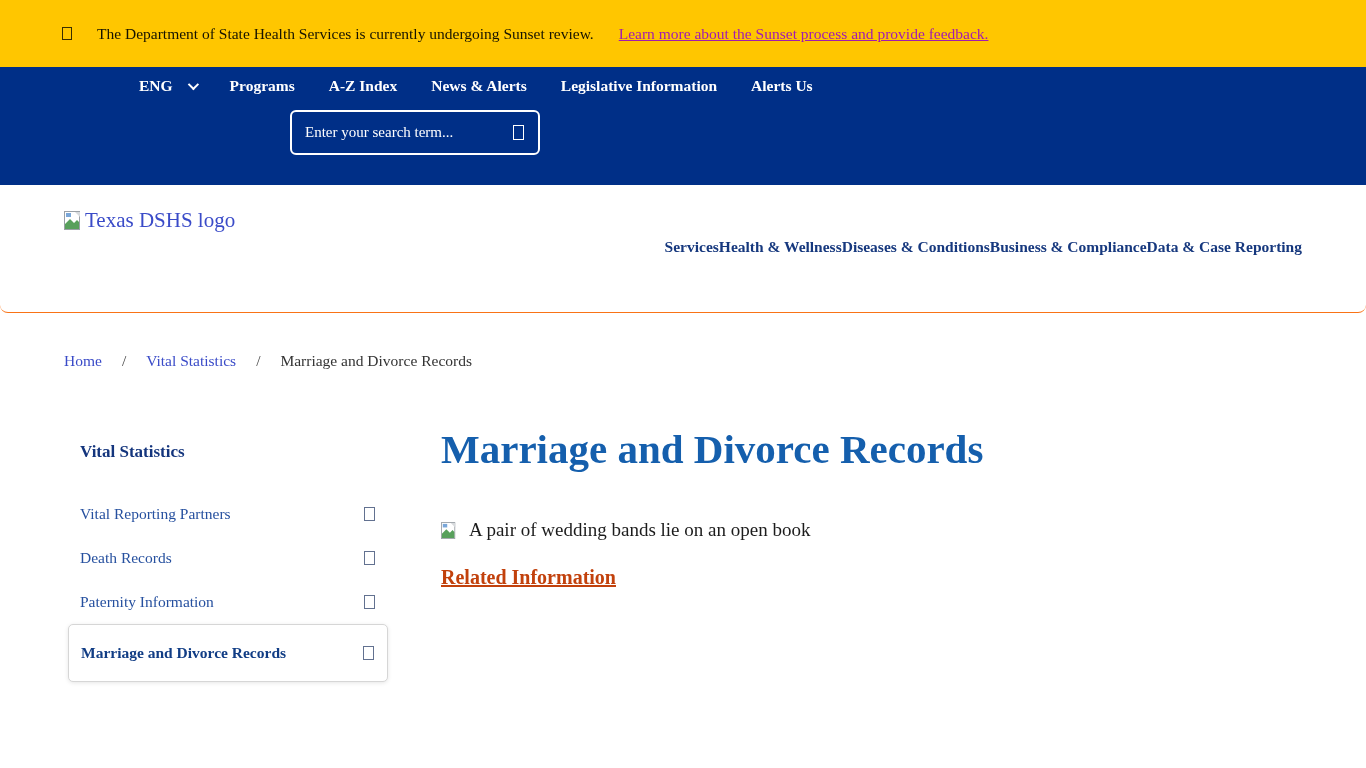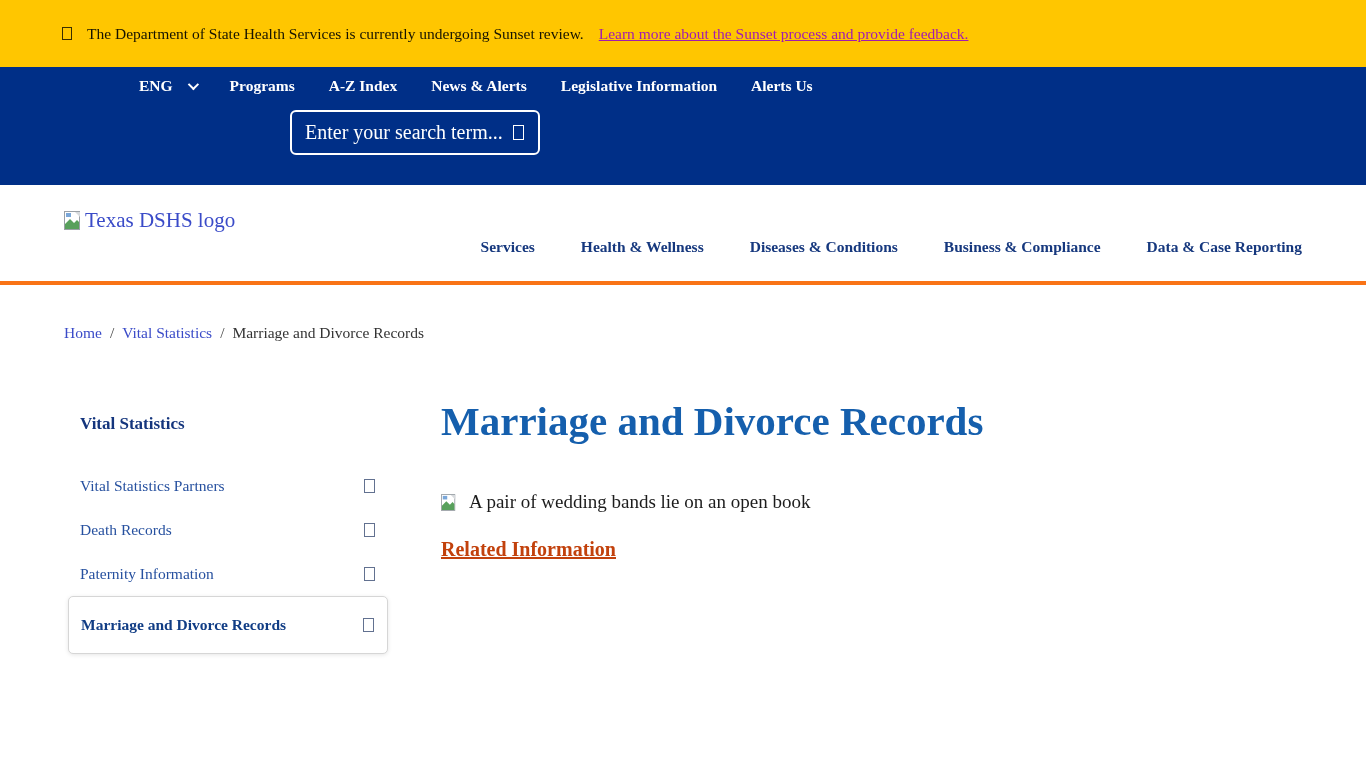--- a/index.html
+++ b/index.html
@@ -7,54 +7,54 @@
   body {
     width:1366px; height:768px; overflow:hidden;
     background:#ffffff;
     font-family:"Liberation Serif","DejaVu Serif",serif;
     -webkit-font-smoothing:antialiased;
   }
   a { text-decoration:none; color:inherit; cursor:pointer; }
 
   
   .banner { height:67px; background:#FFC600; display:flex; align-items:center; }
-  .banner-inner { padding-left:62px; display:flex; align-items:center; gap:15px;
+  .banner-inner { padding-left:62px; display:flex; align-items:center; gap:25px;
                   font-size:15.5px; color:#161300;justify-content:space-between; }
   .banner-inner a { text-decoration:underline; color:#a21caf; }
   .tofu { display:inline-block; width:10px; height:13px;
           border:1px solid currentColor; opacity:.85; flex:none; }
 
   
   .topnav { height:118px; background:#002F87; color:#fff; }
   .topnav-row1 { display:flex; align-items:center; gap:34px;
                  padding:10px 0 0 139px; font-weight:bold; font-size:15.5px; }
   .topnav-row1 a, .lang { color:#fff; white-space:nowrap; }
   .lang { display:flex; align-items:center; gap:15px; }
   .chev { display:inline-block; width:8px; height:8px;
           border-right:2px solid #fff; border-bottom:2px solid #fff;
           transform:rotate(45deg) translateY(-2px); }
   .searchwrap { position:relative; width:250px; margin:15px 0 0 290px; }
   .search { width:250px; height:45px; background:transparent;
             border:2px solid #ffffff; border-radius:6px;
-            color:#fff; font-family:inherit; font-size:20px;
+            color:#fff; font-family:inherit; font-size:15px;
             padding:0 36px 0 13px; outline:none; }
   .search::placeholder { color:#ffffff; opacity:1; }
   .search-ico { position:absolute; right:16px; top:15px; width:11px; height:15px;
                 border:1px solid #ffffff; cursor:pointer; }
 
   
-  .siteheader { height:100px; background:#fff; border-bottom:4px solid #f97316; position:relative; }
+  .siteheader { height:128px; background:#fff; border-bottom:1px solid #f97316; position:relative;border-radius:8px; }
   .logo { position:absolute; left:64px; top:23px; display:flex; align-items:flex-start;
           gap:3px; color:#3A4BC8; font-size:21px; cursor:pointer; }
-  .mainnav { position:absolute; right:64px; top:53px; display:flex; gap:46px;
+  .mainnav { position:absolute; right:64px; top:53px; display:flex; 
              font-weight:bold; font-size:15.5px; }
   .mainnav a { color:#16387E; white-space:nowrap; }
 
   
-  .breadcrumbbar { padding:39px 0 0 64px; font-size:15.5px; display:flex; gap:8px;
+  .breadcrumbbar { padding:39px 0 0 64px; font-size:15.5px; display:flex; gap:20px;
                    align-items:center; color:#333; }
   .breadcrumbbar a { color:#3A4BC8; }
   .crumb-sep { color:#4a4a4a; }
 
   
   .content { display:flex; align-items:flex-start; margin:52px 0 0 0; padding-left:68px; }
 
   .sidebar { width:320px; flex:none; padding-top:20px; }
   .sidebar-title { color:#14357D; font-weight:bold; font-size:17px; padding-left:12px; }
   .sidebar-list { margin-top:30px; }
@@ -131,21 +131,21 @@
   <span class="crumb-sep">/</span>
   <span>Marriage and Divorce Records</span>
 </div>
 
 <div class="content">
 
   <div class="sidebar">
     <div class="sidebar-title">Vital Statistics</div>
     <div class="sidebar-list">
       <div class="snav-item">
-        <span>Vital Statistics Partners</span>
+        <span>Vital Reporting Partners</span>
         <span class="tofu"></span>
       </div>
       <div class="snav-item">
         <span>Death Records</span>
         <span class="tofu"></span>
       </div>
       <div class="snav-item">
         <span>Paternity Information</span>
         <span class="tofu"></span>
       </div>

